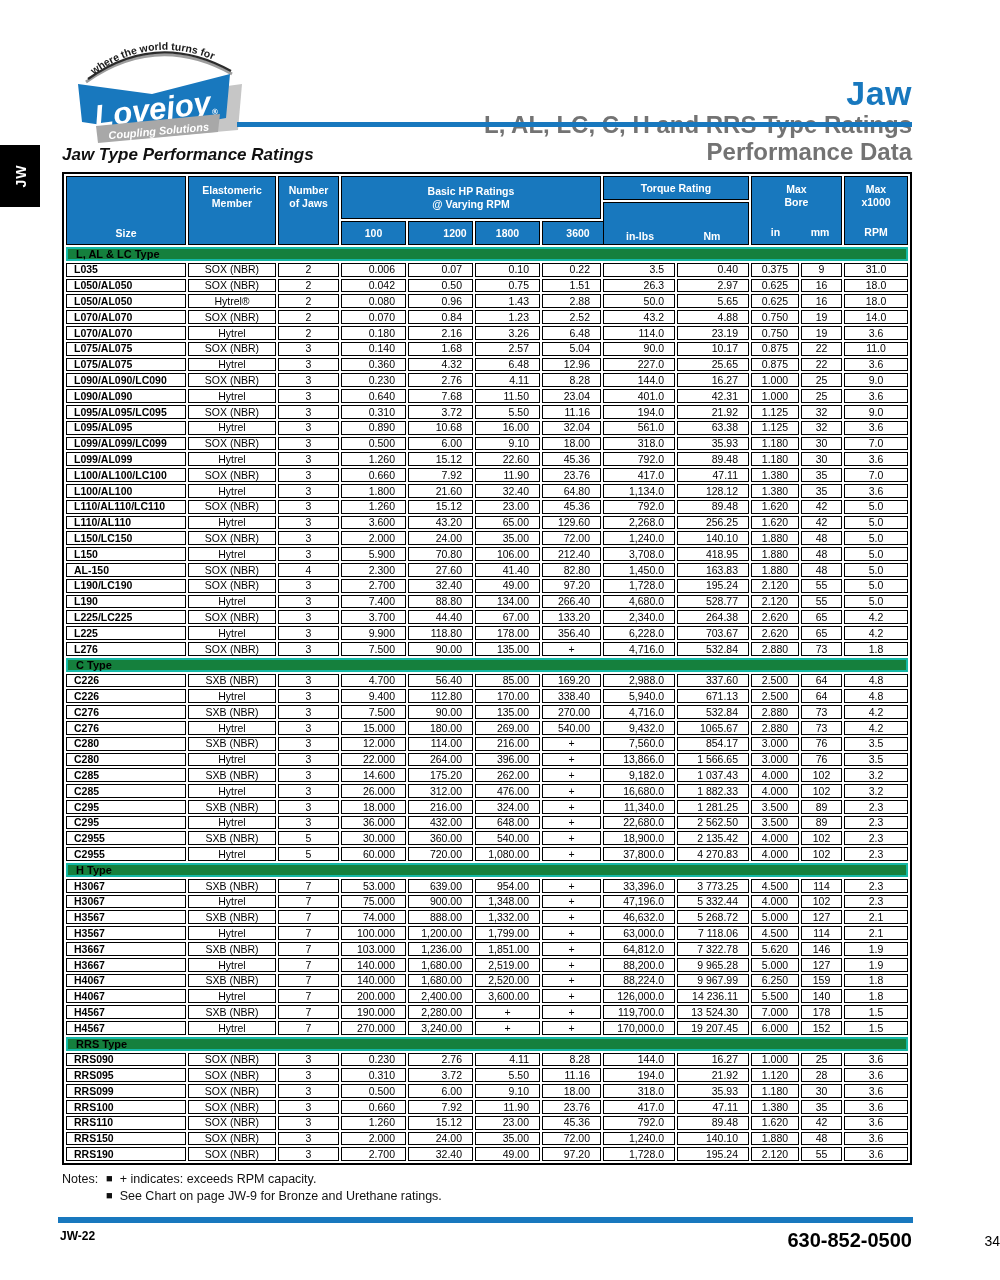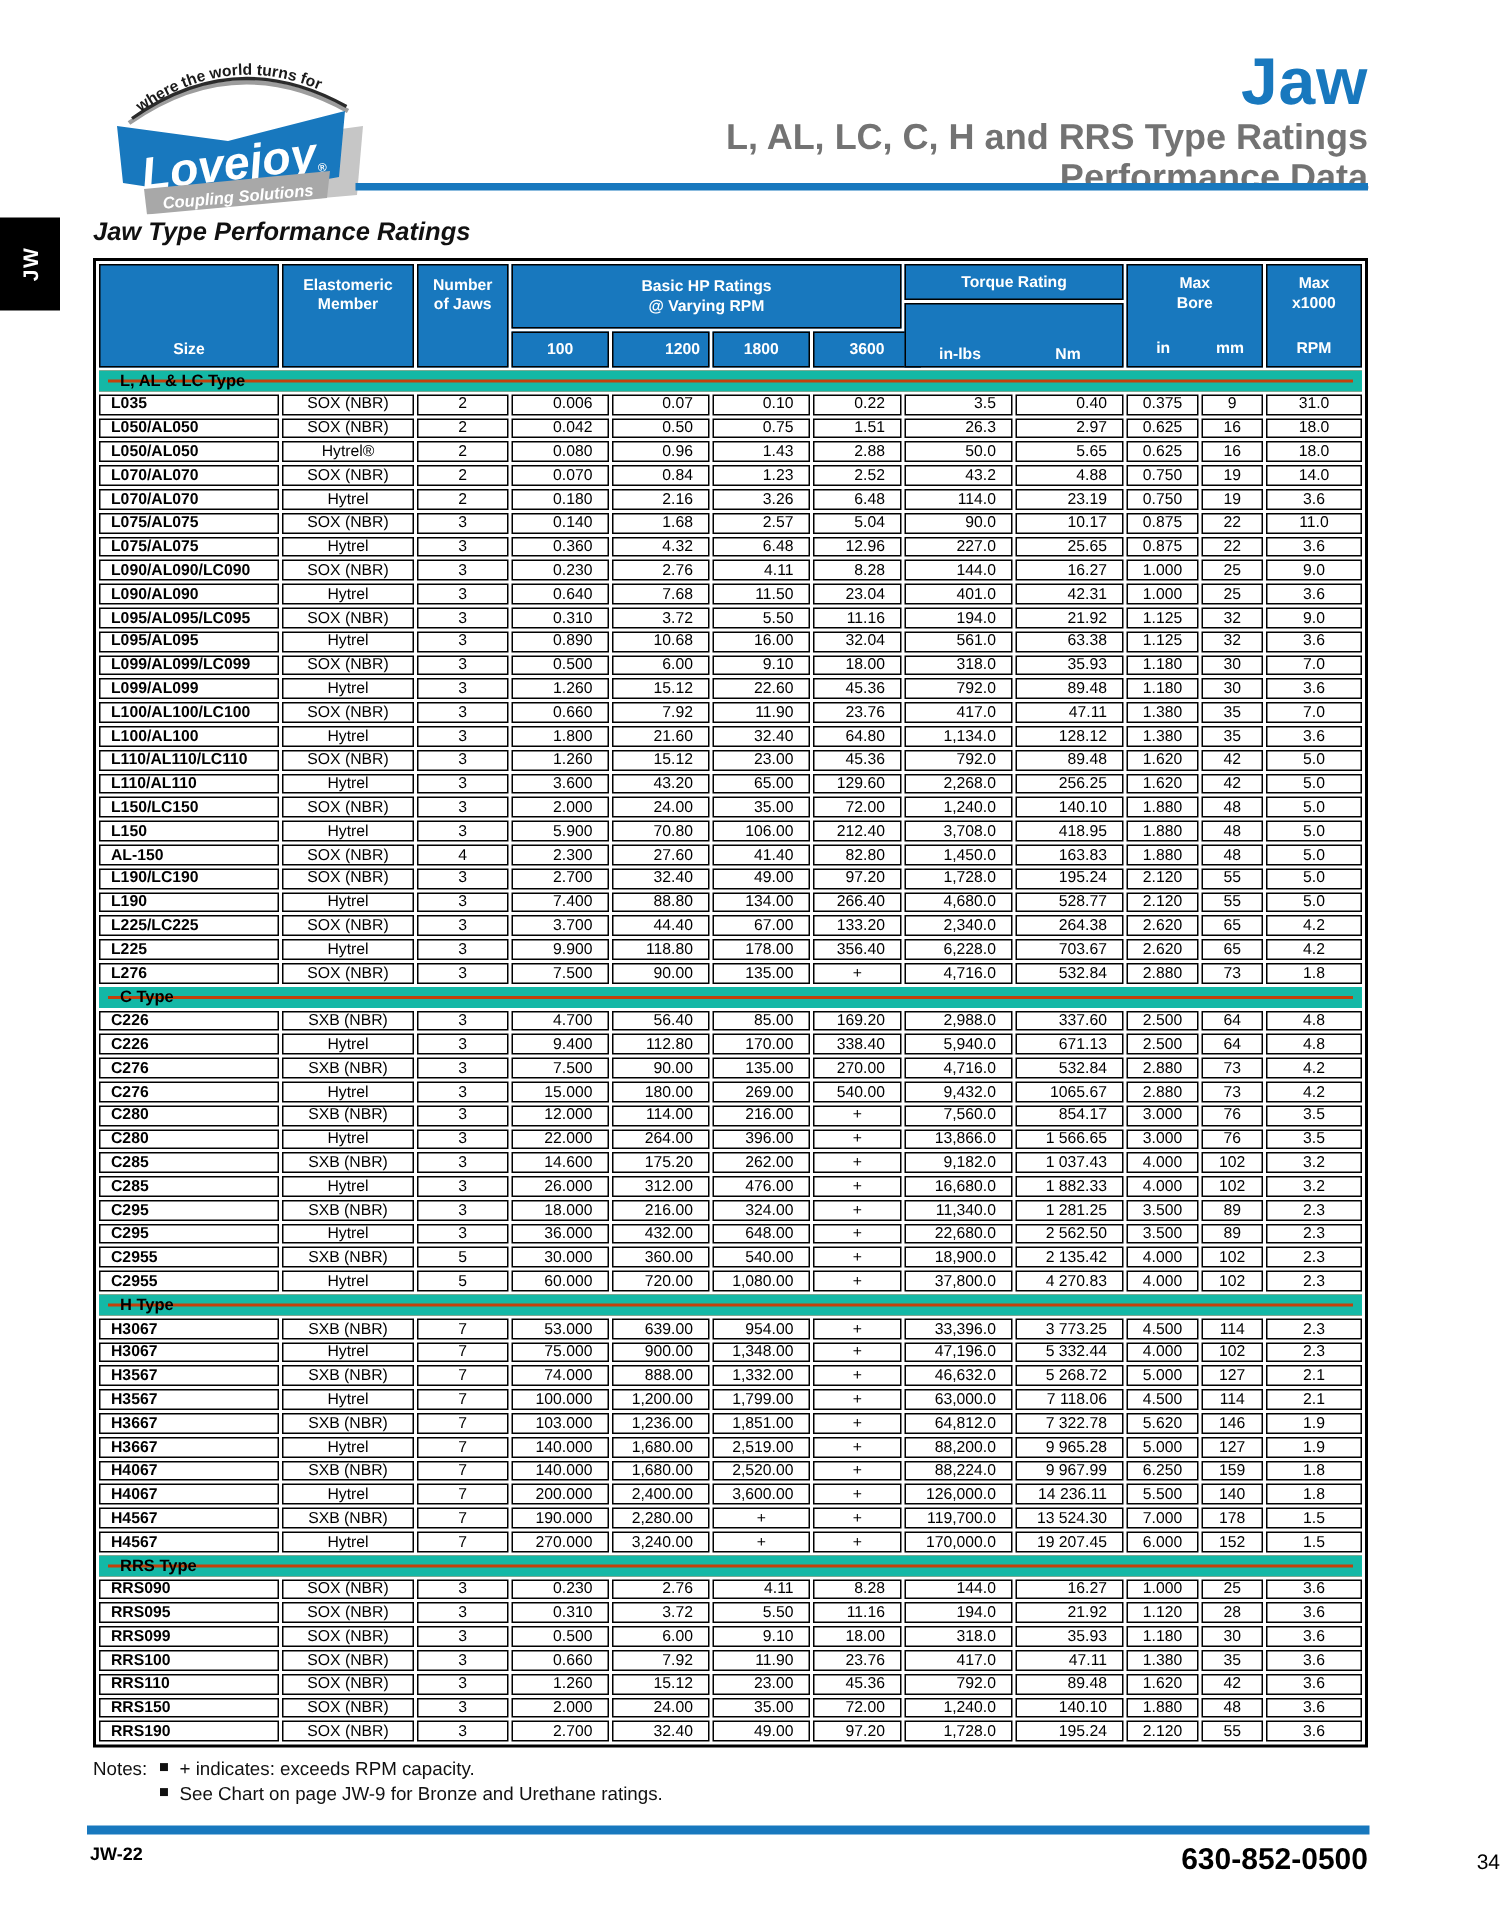--- a/index.html
+++ b/index.html
@@ -4,21 +4,21 @@
 <style>
   html,body{margin:0;padding:0;}
   body{
     width:1000px;height:1280px;position:relative;background:#fff;
     font-family:"Liberation Sans","DejaVu Sans",sans-serif;color:#000;
     overflow:hidden;
   }
   
   .logo-svg{position:absolute;left:52px;top:18px;}
   .title-block{position:absolute;right:88px;top:30px;text-align:right;line-height:1.12;}
-  .brand-title{color:#1878BE;font-size:44px;font-weight:bold;letter-spacing:.5px;}
+  .brand-title{color:#1878BE;font-size:34px;font-weight:bold;letter-spacing:.5px;margin-top:44px;}
   .subtitle{font-size:24px;font-weight:bold;color:#737373;}
   .header-rule{position:absolute;left:237px;top:122px;width:675px;height:5px;background:#1878BE;}
   .side-tab{position:absolute;left:0;top:145px;width:40px;height:62px;background:#000;
     display:flex;align-items:center;justify-content:center;}
   .side-tab span{color:#fff;font-weight:bold;font-size:14px;transform:rotate(-90deg);letter-spacing:1px;}
   .section-title{position:absolute;left:62px;top:145px;font-size:17px;font-weight:bold;font-style:italic;color:#111;}
   
   .tbl{position:absolute;left:62px;top:172px;width:842px;border:2px solid #000;padding:2px;background:#fff;}
   .thead{position:relative;height:69px;}
   .hbox{position:absolute;box-sizing:border-box;background:#1878BE;border:1px solid #000;
@@ -39,21 +39,21 @@
   .hb-torquesub .t2{width:72px;text-align:center;}
   .hb-bore{left:685px;top:0;width:91px;height:69px;flex-direction:column;justify-content:space-between;padding:6px 0 5px 0;}
   .bore-units{display:flex;width:100%;}
   .bore-units .u1{width:48px;text-align:center;}
   .bore-units .u2{width:43px;text-align:center;}
   .hb-max{left:778px;top:0;width:64px;height:69px;flex-direction:column;justify-content:space-between;padding:6px 0 5px 0;}
   
   .tbody{display:grid;margin-top:2px;gap:2px;
     grid-template-columns:120px 88px 61px 65px 65px 65px 59px 72px 72px 48px 41px 64px;
     grid-auto-rows:13.8px;}
-  .sec-bar{grid-column:1/-1;box-sizing:border-box;background:#c2410c;border:6px solid #14b8a6;
+  .sec-bar{grid-column:1/-1;box-sizing:border-box;background:#15803d;border:2px solid #14b8a6;
     font-weight:bold;font-size:11px;display:flex;align-items:center;padding-left:8px;}
   .cell{box-sizing:border-box;border:1px solid #000;background:#fff;font-size:10.5px;
     display:flex;align-items:center;overflow:hidden;line-height:1;}
   .a-left{justify-content:flex-start;padding-left:7px;font-weight:bold;}
   .a-center{justify-content:center;}
   .a-right{justify-content:flex-end;padding-right:10px;}
   .a-plus{justify-content:center;padding-right:0;}
   
   .notes{position:absolute;left:62px;top:1172px;font-size:12.5px;color:#111;}
   .notes-row{display:flex;margin-bottom:3px;}

